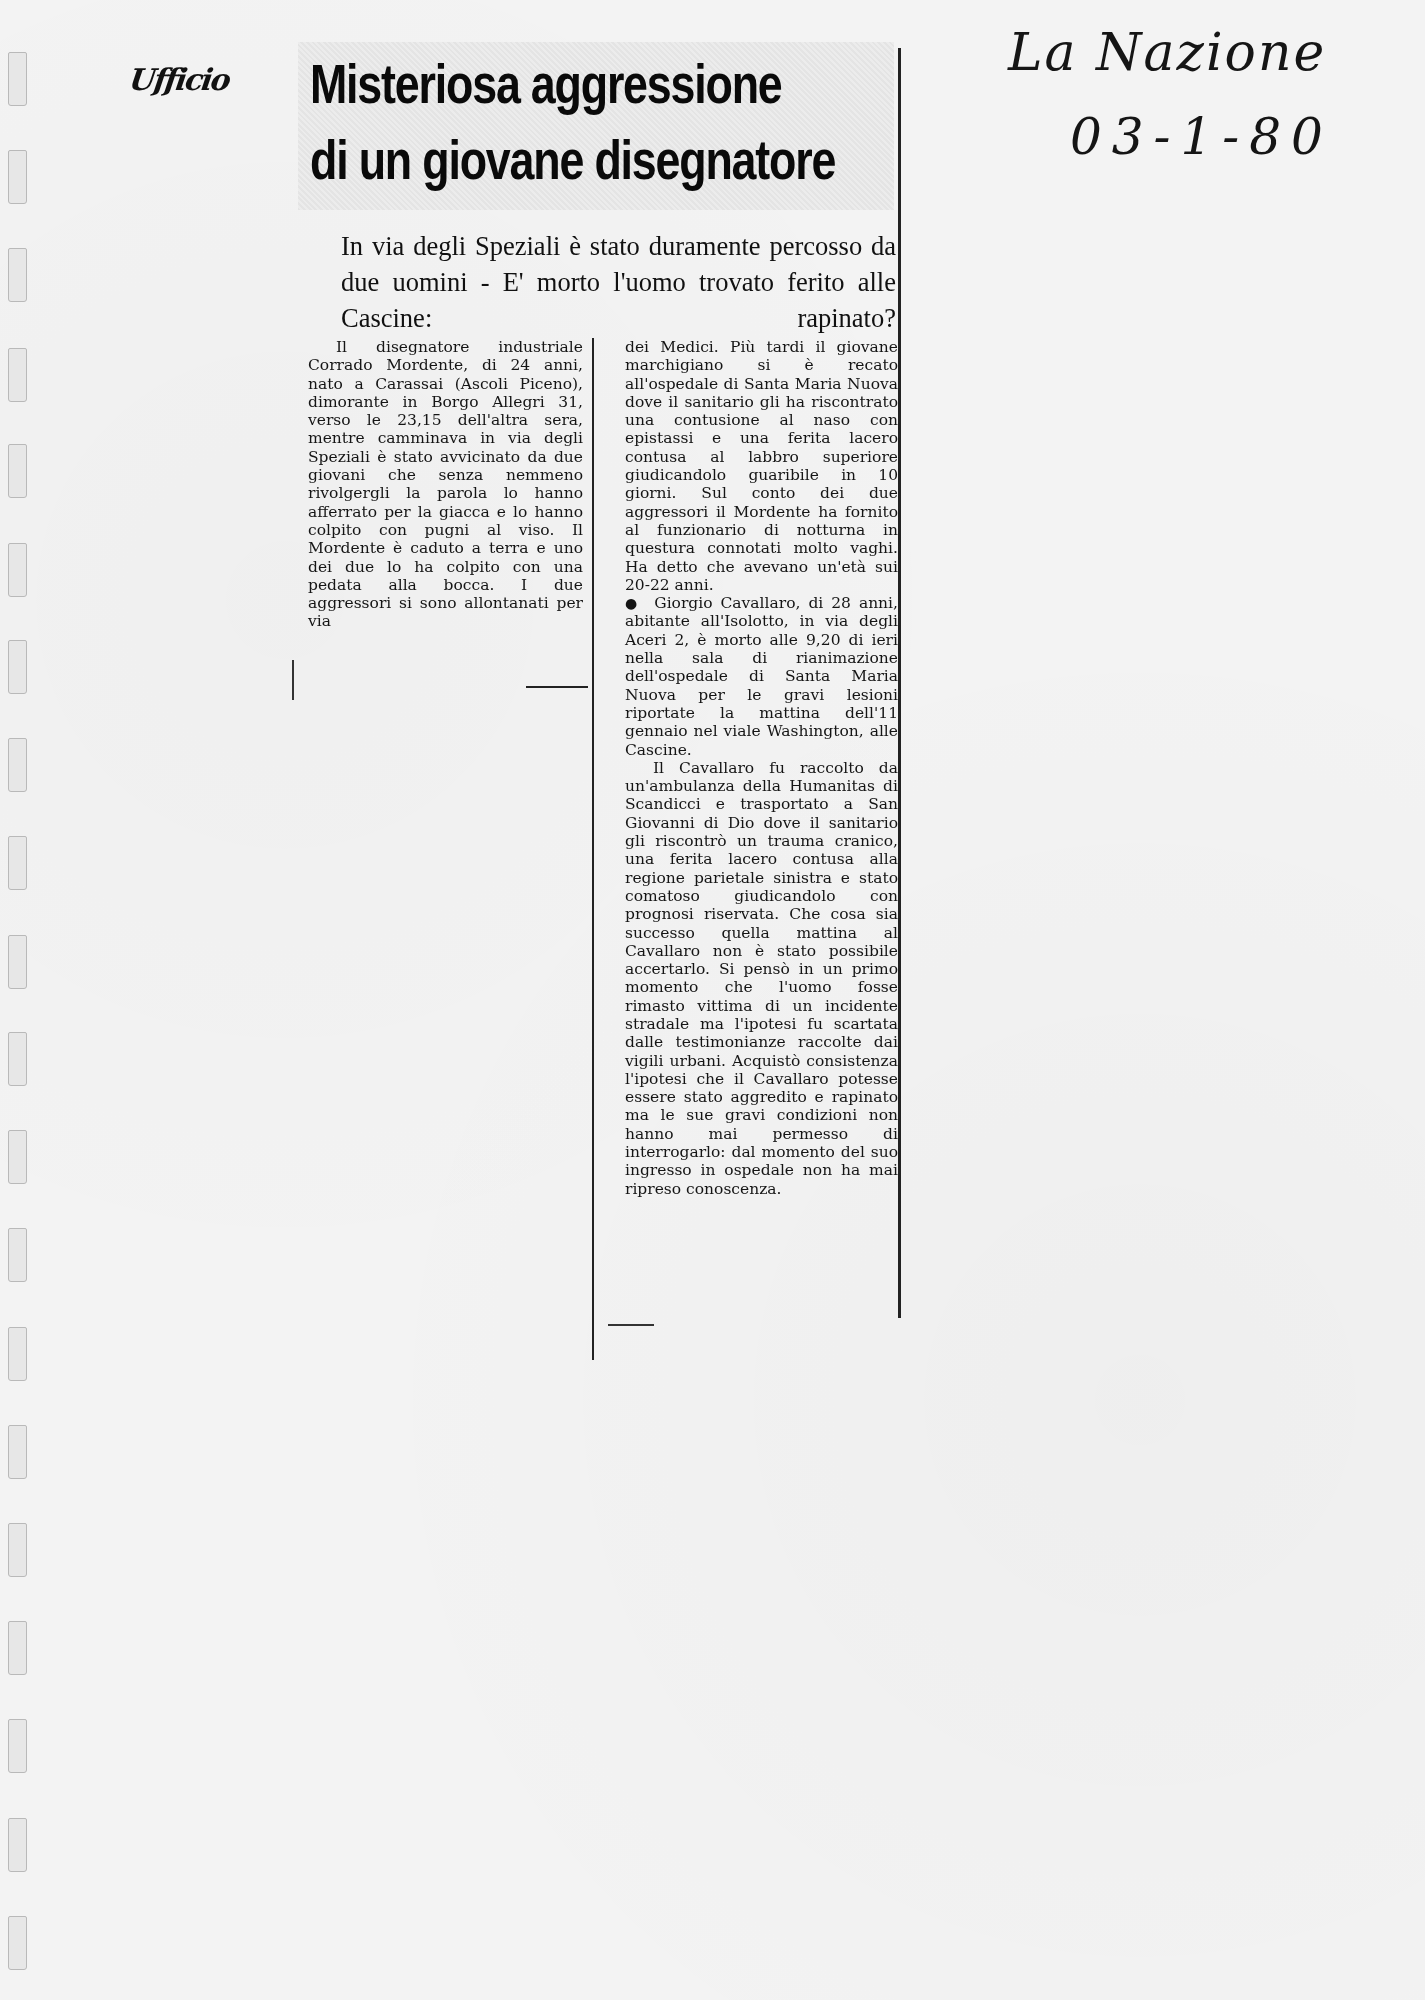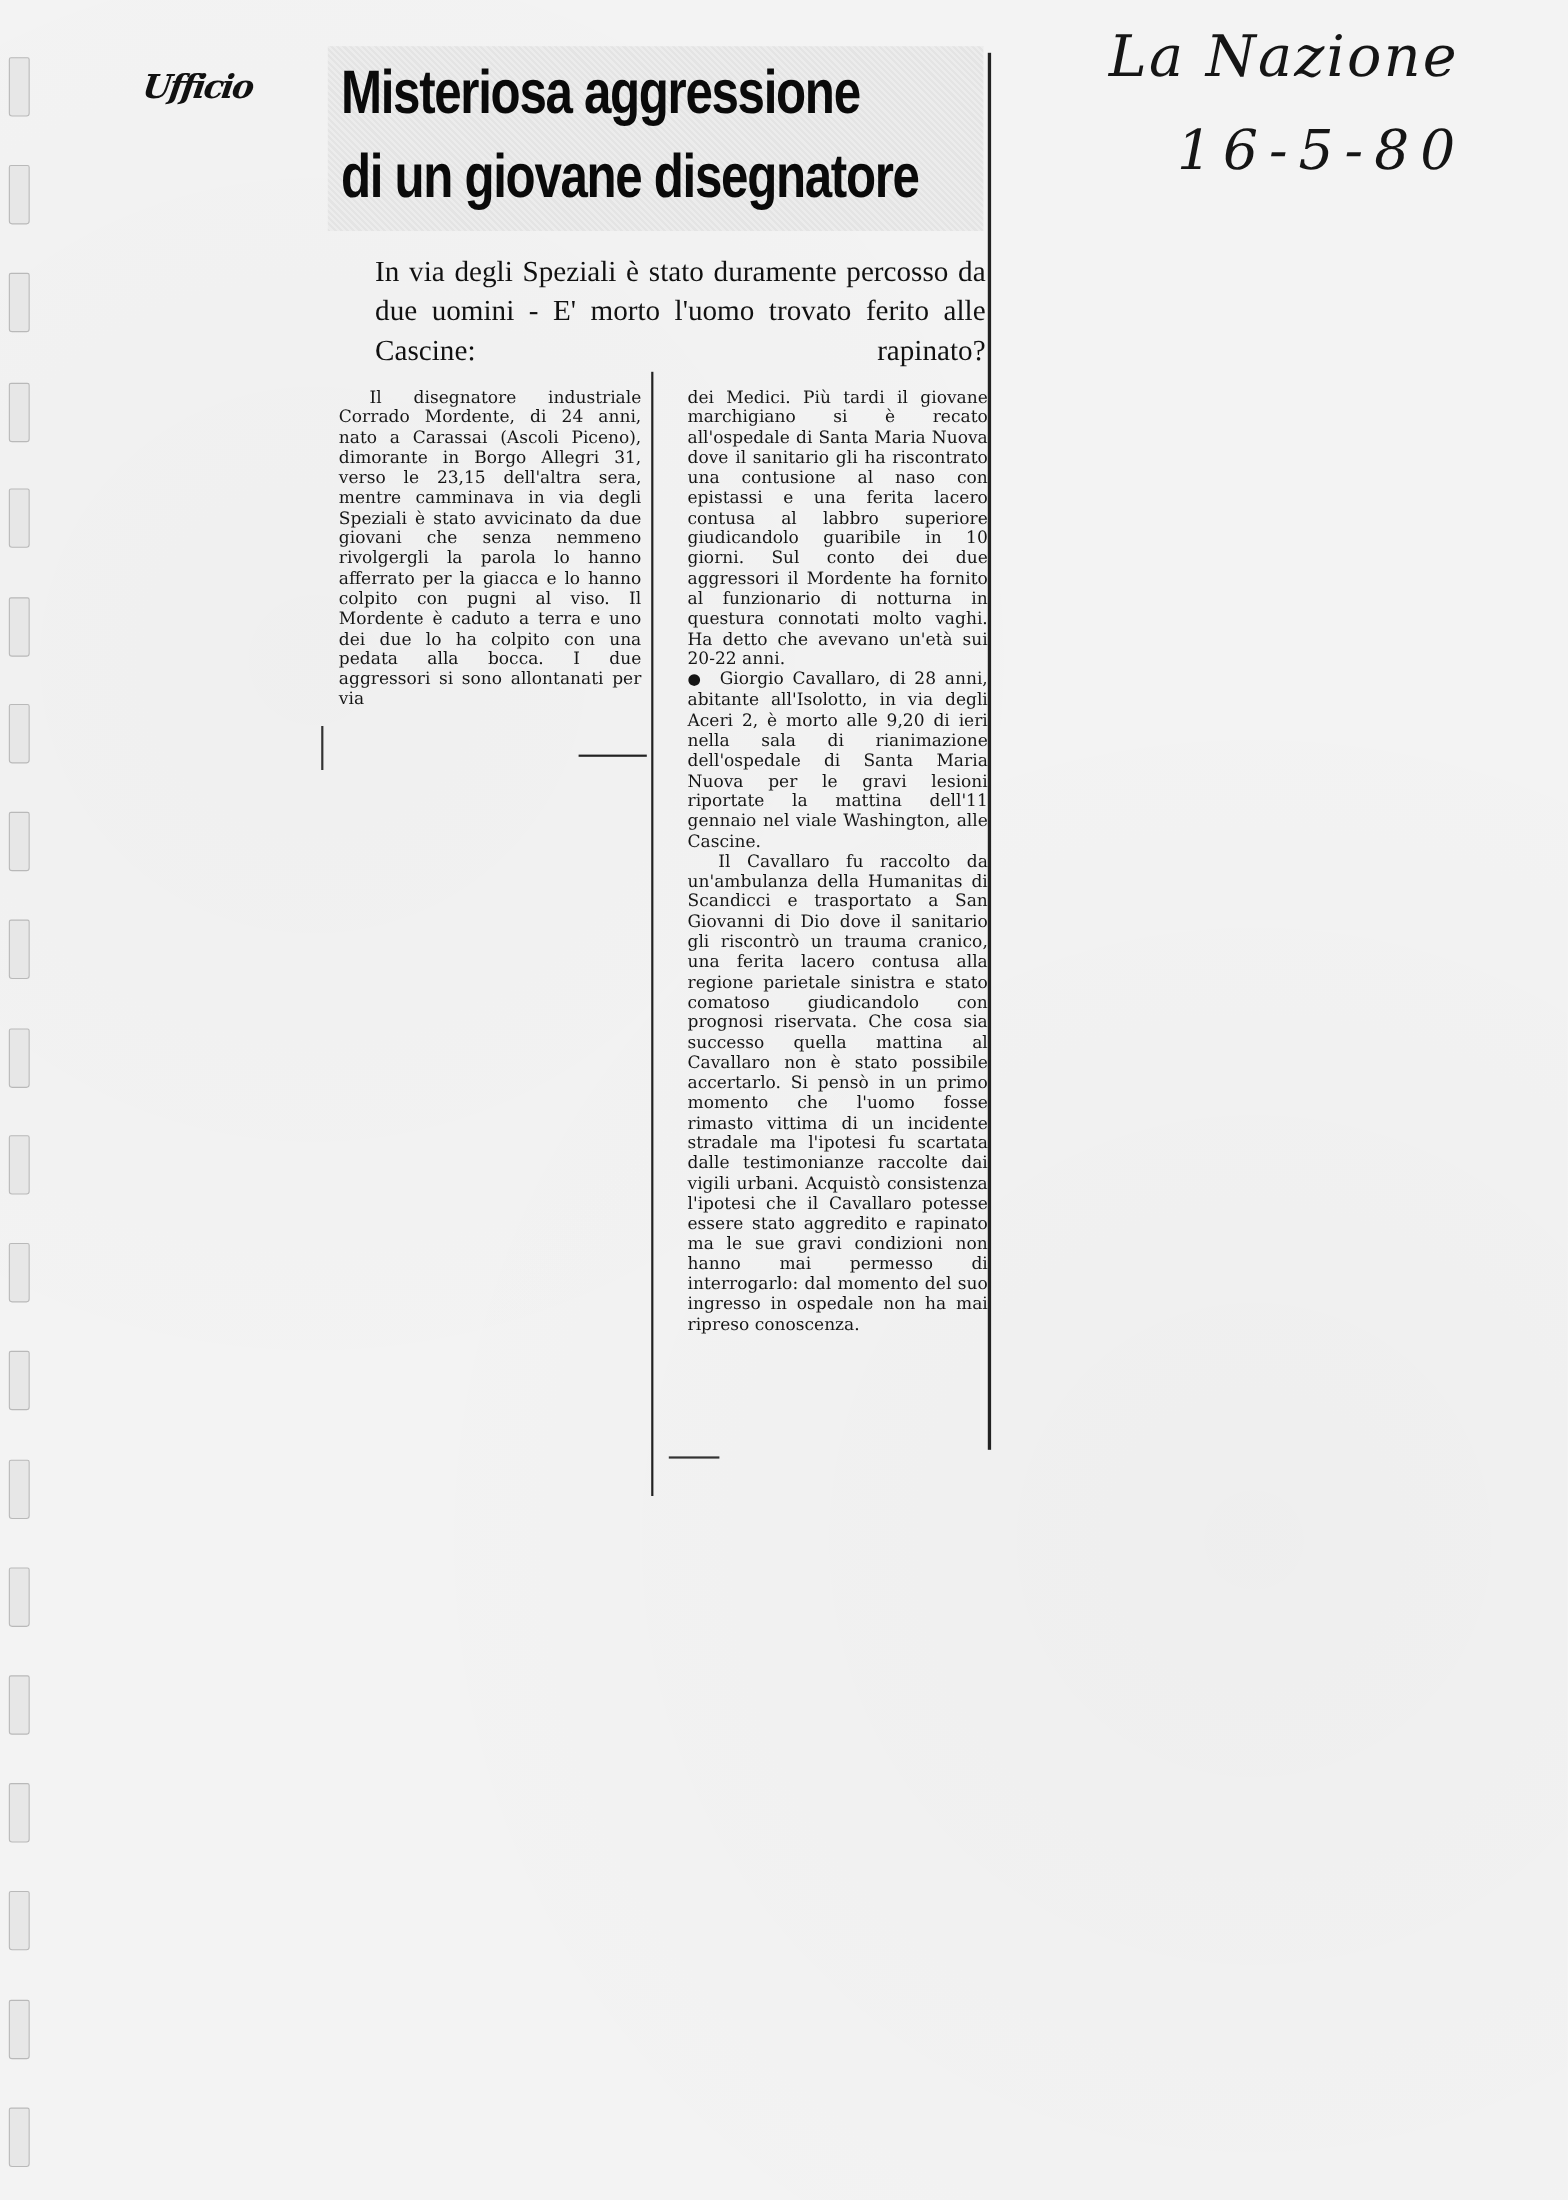--- a/index.html
+++ b/index.html
@@ -71,21 +71,20 @@
       font-family: "Liberation Serif", "DejaVu Serif", serif;
       font-size: 26.5px; line-height: 36px;
       text-align: justify; text-align-last: justify;
       margin: 13px; color: #111;
     }
     .col {
       position: absolute; top: 296px;
       font-family: "DejaVu Serif", serif;
       font-size: 15.5px; line-height: 18.3px;
       color: #151515;
-      margin-top: 14px;
     }
     .col p { margin: 0; text-align: justify; }
     .col p.indent { text-indent: 28px; }
     .col-left { left: 10px; width: 275px; }
     .col-right { left: 327px; width: 273px; }
     .col-divider {
       position: absolute; left: 294px; top: 296px; width: 2px; height: 1022px; background: #222;
     }
     .col-left-tick {
       position: absolute; left: -6px; top: 618px; width: 1.5px; height: 40px; background: #333;
@@ -122,21 +121,21 @@
   <div class="binder-hole" style="top:1523px"></div>
   <div class="binder-hole" style="top:1621px"></div>
   <div class="binder-hole" style="top:1719px"></div>
   <div class="binder-hole" style="top:1818px"></div>
   <div class="binder-hole" style="top:1916px"></div>
 </div>
 
 <div class="archive-stamp">Ufficio</div>
 
 <div class="handwriting hw-source">La Nazione</div>
-<div class="handwriting hw-date">16-5-80</div>
+<div class="handwriting hw-date">03-1-80</div>
 
 <div class="clipping">
   <div class="headline-box">
     <h1 class="headline">
       <span>Misteriosa aggressione</span><br>
       <span>di un giovane disegnatore</span>
     </h1>
   </div>
   <div class="rule-right"></div>
 

